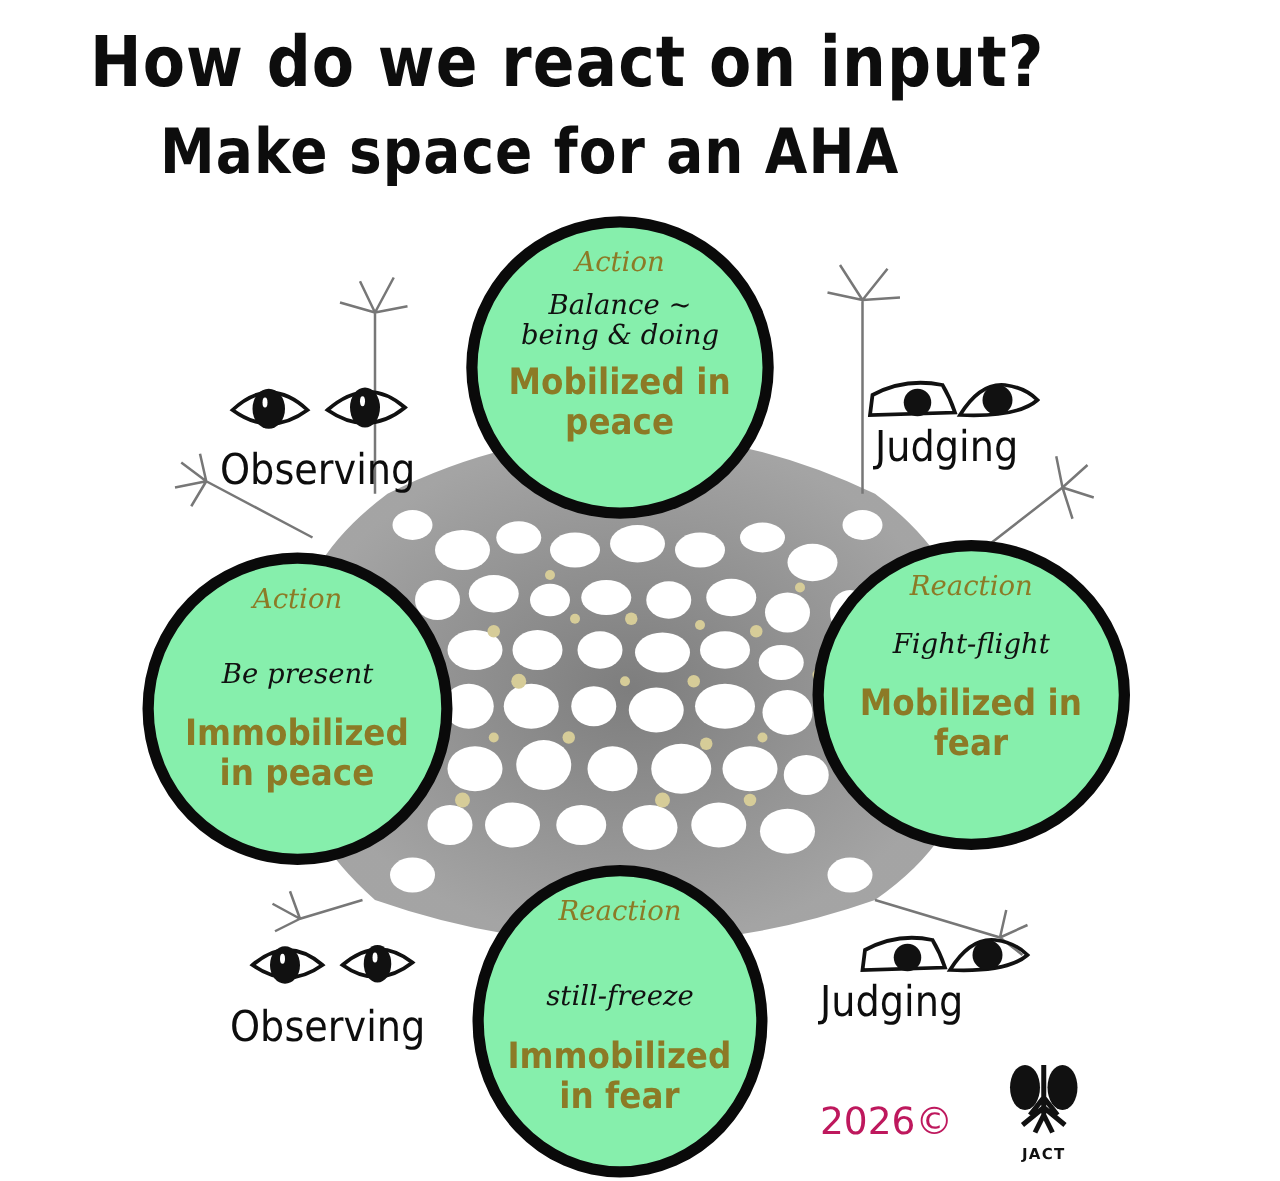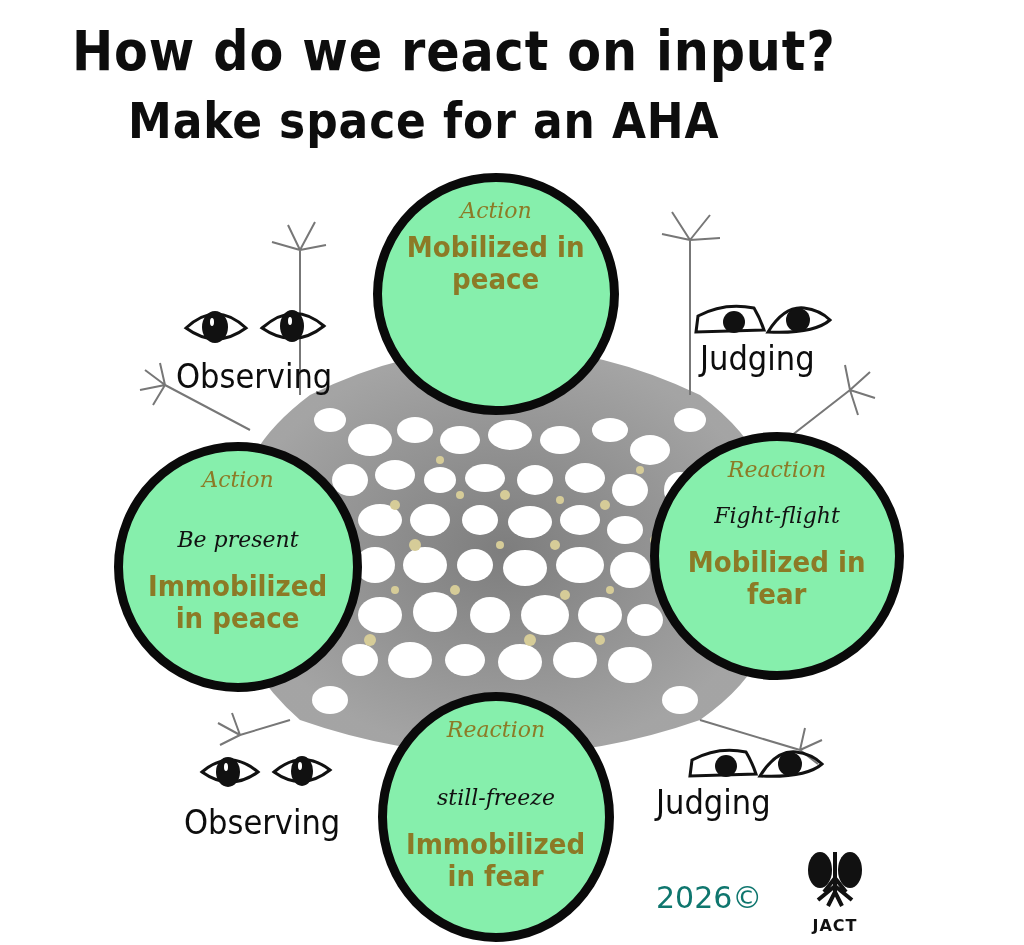--- a/index.html
+++ b/index.html
@@ -25,23 +25,23 @@
 
   #c-top    { left: 373px; top: 173px; width: 246px; height: 242px; }
   #c-left   { left: 114px; top: 442px; width: 248px; height: 250px; }
   #c-right  { left: 650px; top: 432px; width: 254px; height: 248px; }
   #c-bottom { left: 378px; top: 692px; width: 236px; height: 250px; }
 
   .label { position: absolute; font-family: "DejaVu Sans", sans-serif; font-size: 34px;
            color: #0d0d0d; transform: scaleX(0.9); transform-origin: left; }
   .eyes { position: absolute; }
   .copyright { position: absolute; left: 656px; top: 880px; font-family: "DejaVu Sans", sans-serif;
-               font-size: 30px; color: #0f766e; }
+               font-size: 30px; color: #be185d; }
   .logo { position: absolute; left: 790px; top: 848px; width: 90px; text-align: center; }
-  .logo .txt { font-family: "DejaVu Sans", sans-serif; font-weight: bold; font-size: 16px;
+  .logo .txt { font-family: "DejaVu Sans", sans-serif; font-weight: bold; font-size: 12px;
                letter-spacing: 1px; color: #111; margin-top: 2px; }
 </style>
 </head>
 <body>
 
 <div class="title l1">How do we react on input?</div>
 <div class="title l2">Make space for an AHA</div>
 
 <svg class="web" width="1024" height="945">
   <defs>
@@ -125,20 +125,22 @@
     <path d="M250 430 L165 385 M165 385 l-20 -15 M165 385 l-25 5 M165 385 l-12 20 M165 385 l-5 -22"></path>
     <path d="M690 395 L690 240 M690 240 l-18 -28 M690 240 l20 -25 M690 240 l-28 -6 M690 240 l30 -2"></path>
     <path d="M760 460 L850 390 M850 390 l20 -18 M850 390 l25 8 M850 390 l8 25 M850 390 l-5 -25"></path>
     <path d="M290 720 L240 735 M240 735 l-22 -12 M240 735 l-20 10 M240 735 l-8 -22"></path>
     <path d="M700 720 L800 750 M800 750 l22 -10 M800 750 l18 14 M800 750 l5 -22"></path>
   </g>
 </svg>
 
 <div class="circle" id="c-top">
   <div class="kind">Action</div>
+  <div class="sub">Balance ~
+being &amp; doing</div>
   <div class="state">Mobilized in
 peace</div>
 </div>
 
 <div class="circle" id="c-left">
   <div class="kind">Action</div>
   <div class="sub" style="margin-top:36px">Be present</div>
   <div class="state" style="margin-top:18px">Immobilized
 in peace</div>
 </div>

